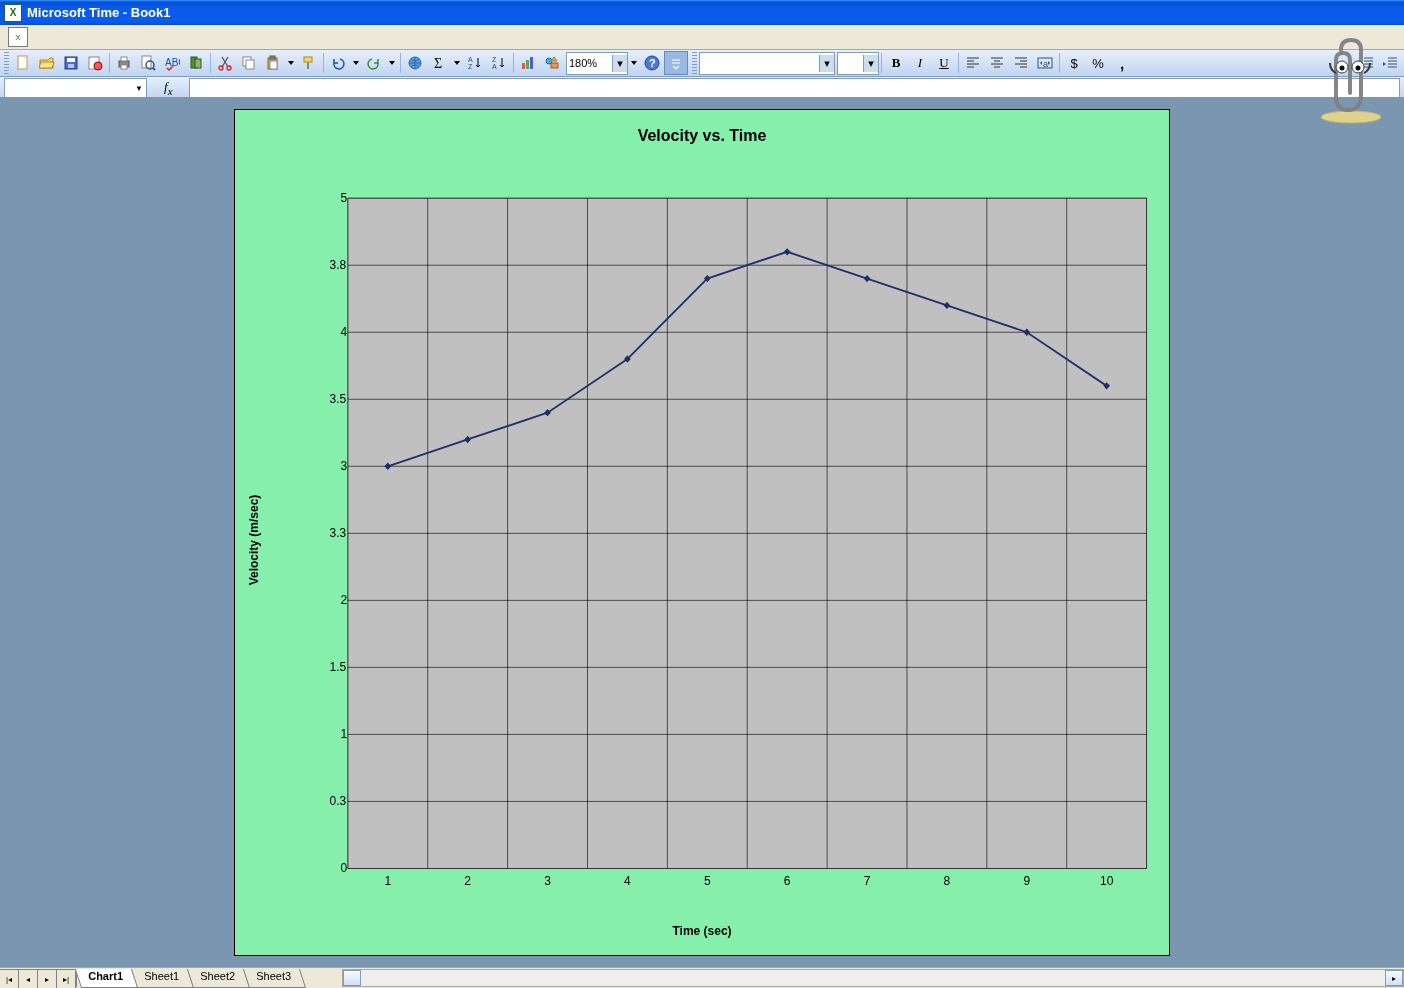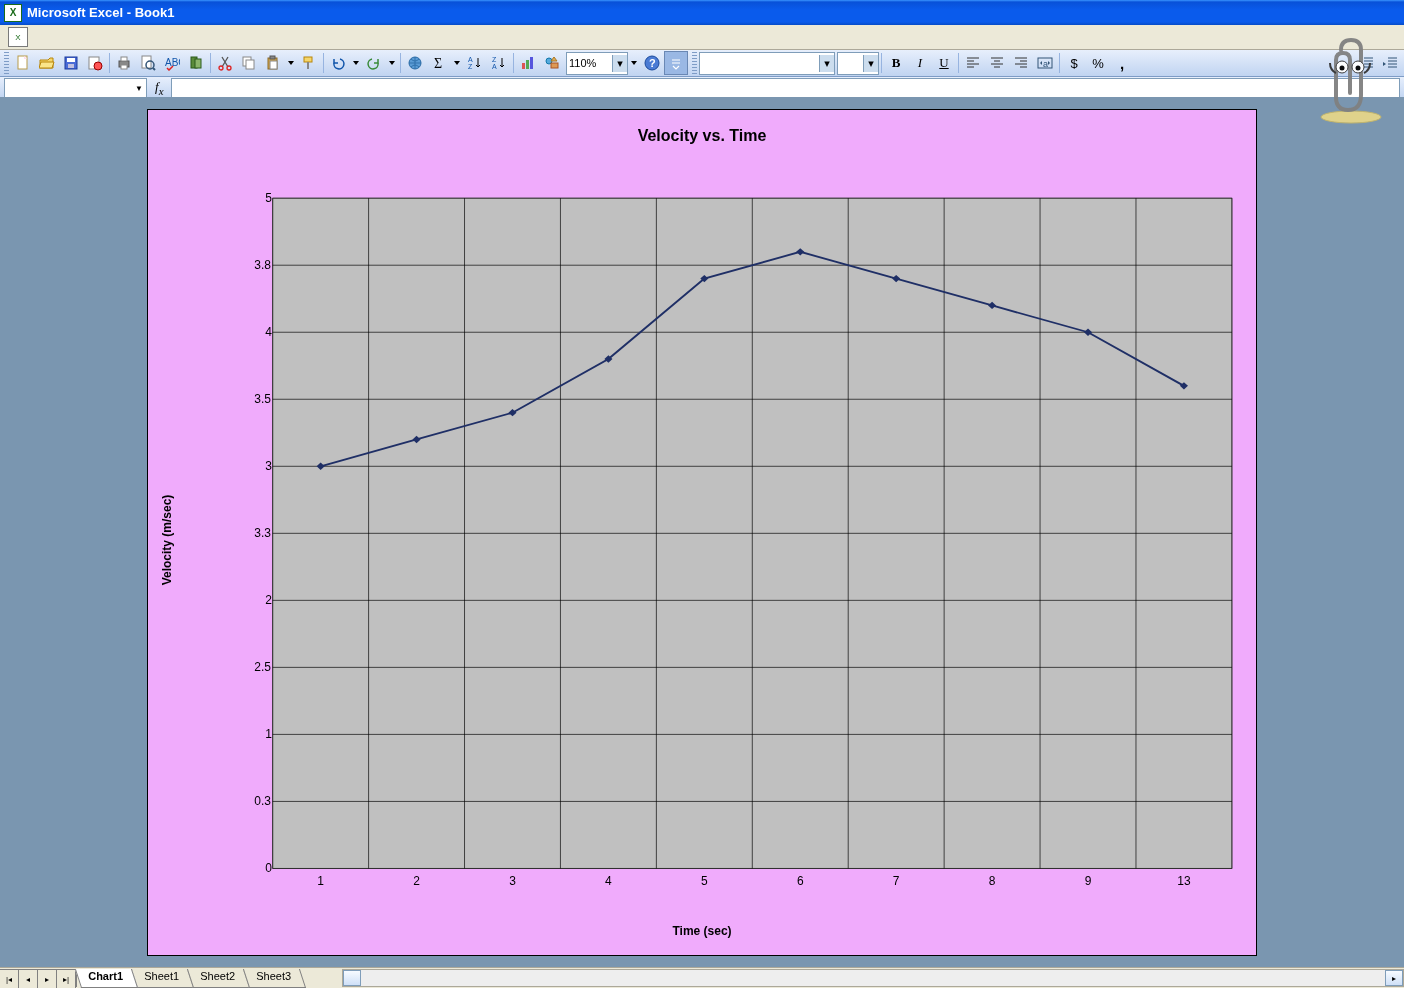--- a/index.html
+++ b/index.html
@@ -11,25 +11,25 @@
   .menuitem u{text-decoration:underline;}
   .toolbar{height:26px;background:linear-gradient(to bottom,#e7effc 0%,#c0d4f1 100%);border-bottom:1px solid #7e9cc6;display:flex;align-items:center;padding:0 2px;gap:0;}
   .tbtn{width:22px;height:22px;display:flex;align-items:center;justify-content:center;margin:0 0px;border:1px solid transparent;}
   .tsep{width:1px;height:20px;background:#97b4e0;margin:0 2px;}
   .tcombo{height:19px;background:#fff;border:1px solid #7f9db9;font-size:11px;padding:1px 2px;display:flex;align-items:center;justify-content:space-between;}
   .tcombo .arrow{width:14px;height:17px;background:#cde;border-left:1px solid #7f9db9;display:flex;align-items:center;justify-content:center;margin:-1px -2px -1px 2px;}
   .grip{width:5px;height:22px;background:repeating-linear-gradient(to bottom,#7e9cc6 0,#7e9cc6 1px,transparent 1px,transparent 3px);margin:0 2px;}
   .namebox-row{height:22px;background:linear-gradient(to bottom,#e7effc 0%,#c0d4f1 100%);border-bottom:1px solid #7e9cc6;display:flex;align-items:center;}
   .namebox{width:135px;height:18px;background:#fff;border:1px solid #7f9db9;margin-left:4px;display:flex;align-items:center;padding:0 3px;justify-content:flex-end;}
   .namebox .arrow{color:#000;font-size:8px;}
-  .fxlabel{margin:0 8px;font-style:italic;font-family:"Times New Roman",serif;font-size:13px;}
+  .fxlabel{margin:0 17px;font-style:italic;font-family:"Times New Roman",serif;font-size:13px;}
   .fxbar{flex:1;height:18px;background:#fff;border:1px solid #7f9db9;margin-right:4px;}
 
   .workspace{position:absolute;top:97px;left:0;right:0;bottom:20px;background:#7a96b0;display:flex;justify-content:center;}
-  .chartsheet{background:#f0abfc;width:1110px;margin:12px 17px;box-shadow:0 0 0 1px #000 inset;position:relative;}
+  .chartsheet{background:#86efac;width:936px;margin:12px 17px;box-shadow:0 0 0 1px #000 inset;position:relative;}
   .charttitle{text-align:center;font-weight:bold;font-size:16px;font-family:Arial;margin-top:18px;}
   .plotwrap{position:absolute;left:55px;top:80px;right:15px;bottom:60px;}
   .ylabel{position:absolute;left:20px;top:50%;transform:translateX(-50%) rotate(-90deg);font-weight:bold;font-size:12px;font-family:Arial;white-space:nowrap;}
   .xlabel{position:absolute;bottom:18px;left:50%;transform:translateX(-50%);font-weight:bold;font-size:12px;font-family:Arial;}
   .ytick{position:absolute;right:100%;margin-right:6px;font-size:12px;font-family:Arial;transform:translateY(-50%);}
   .xtick{position:absolute;top:100%;margin-top:6px;font-size:12px;font-family:Arial;transform:translateX(-50%);}
 
   .sheettabs{position:absolute;bottom:0;left:0;right:0;height:20px;background:#ece9d8;border-top:1px solid #aca899;display:flex;align-items:center;}
   .navbtns{display:flex;height:18px;border-right:1px solid #808080;}
   .navbtn{width:18px;height:18px;border:1px solid #808080;background:#ece9d8;display:flex;align-items:center;justify-content:center;font-size:8px;color:#000;margin-left:-1px;}
@@ -42,21 +42,21 @@
 
   .clippy{position:absolute;top:35px;right:8px;width:90px;height:90px;pointer-events:none;opacity:0.95;}
 
   svg{display:block;}
 </style>
 </head>
 <body>
 
 <div class="titlebar">
   <div class="xlicon">X</div>
-  <span>Microsoft Excel - Book1</span>
+  <span>Microsoft Time - Book1</span>
 </div>
 
 <div class="menubar">
   <div class="docicon">X</div>
 </div>
 
 <div class="toolbar">
   <div class="grip"></div>
   <div class="tbtn">
       <svg width="16" height="16">
@@ -205,21 +205,21 @@
       </svg>
     </div>
   <div class="tbtn">
       <svg width="16" height="16">
         <circle cx="5" cy="6" r="3" fill="#5ad" stroke="#17a"></circle>
         <rect x="7" y="8" width="7" height="5" fill="#d95" stroke="#a52"></rect>
         <path d="M10 2 l3 4 h-6 z" fill="#da5" stroke="#a72"></path>
       </svg>
     </div>
   <div class="tcombo" style="width:56px;margin-left:2px;">
-    <span>110%</span>
+    <span>180%</span>
     <div class="arrow">▾</div>
   </div>
   <div class="tbtn" style="width:10px">
       <svg width="8" height="8">
         <path d="M1 2 L7 2 L4 6 Z" fill="#000"></path>
       </svg>
     </div>
   <div class="tbtn">
       <svg width="16" height="16">
         <circle cx="8" cy="8" r="7" fill="#4a7bd4" stroke="#1b4a9c"></circle>
@@ -345,38 +345,38 @@
           <path d="M497.5 93.59999999999991 L501.5 97.59999999999991 L497.5 101.59999999999991 L493.5 97.59999999999991 Z" fill="#1f2f66"></path>
           <path d="M592.5 64.40000000000005 L596.5 68.40000000000005 L592.5 72.40000000000005 L588.5 68.40000000000005 Z" fill="#1f2f66"></path>
           <path d="M687.5 93.59999999999991 L691.5 97.59999999999991 L687.5 101.59999999999991 L683.5 97.59999999999991 Z" fill="#1f2f66"></path>
           <path d="M782.5 122.79999999999994 L786.5 126.79999999999994 L782.5 130.79999999999995 L778.5 126.79999999999994 Z" fill="#1f2f66"></path>
           <path d="M877.5 151.99999999999997 L881.5 155.99999999999997 L877.5 159.99999999999997 L873.5 155.99999999999997 Z" fill="#1f2f66"></path>
           <path d="M972.5 210.4 L976.5 214.4 L972.5 218.4 L968.5 214.4 Z" fill="#1f2f66"></path>
 </svg>
         <div class="ytick" style="top: 96.1039%; left: 6.79612%; right: auto; transform: translate(-110%, -50%);">0</div>
         <div class="ytick" style="top: 86.6234%; left: 6.79612%; right: auto; transform: translate(-110%, -50%);">0.3</div>
         <div class="ytick" style="top: 77.1429%; left: 6.79612%; right: auto; transform: translate(-110%, -50%);">1</div>
-        <div class="ytick" style="top: 67.6623%; left: 6.79612%; right: auto; transform: translate(-110%, -50%);">2.5</div>
+        <div class="ytick" style="top: 67.6623%; left: 6.79612%; right: auto; transform: translate(-110%, -50%);">1.5</div>
         <div class="ytick" style="top: 58.1818%; left: 6.79612%; right: auto; transform: translate(-110%, -50%);">2</div>
         <div class="ytick" style="top: 48.7013%; left: 6.79612%; right: auto; transform: translate(-110%, -50%);">3.3</div>
         <div class="ytick" style="top: 39.2208%; left: 6.79612%; right: auto; transform: translate(-110%, -50%);">3</div>
         <div class="ytick" style="top: 29.7403%; left: 6.79612%; right: auto; transform: translate(-110%, -50%);">3.5</div>
         <div class="ytick" style="top: 20.2597%; left: 6.79612%; right: auto; transform: translate(-110%, -50%);">4</div>
         <div class="ytick" style="top: 10.7792%; left: 6.79612%; right: auto; transform: translate(-110%, -50%);">3.8</div>
         <div class="ytick" style="top: 1.2987%; left: 6.79612%; right: auto; transform: translate(-110%, -50%);">5</div>
         <div class="xtick" style="left: 11.4078%; top: 96.1039%;">1</div>
         <div class="xtick" style="left: 20.6311%; top: 96.1039%;">2</div>
         <div class="xtick" style="left: 29.8544%; top: 96.1039%;">3</div>
         <div class="xtick" style="left: 39.0777%; top: 96.1039%;">4</div>
         <div class="xtick" style="left: 48.301%; top: 96.1039%;">5</div>
         <div class="xtick" style="left: 57.5243%; top: 96.1039%;">6</div>
         <div class="xtick" style="left: 66.7476%; top: 96.1039%;">7</div>
         <div class="xtick" style="left: 75.9709%; top: 96.1039%;">8</div>
         <div class="xtick" style="left: 85.1942%; top: 96.1039%;">9</div>
-        <div class="xtick" style="left: 94.4175%; top: 96.1039%;">13</div>
+        <div class="xtick" style="left: 94.4175%; top: 96.1039%;">10</div>
       </div>
     <div class="xlabel">Time (sec)</div>
   </div>
 </div>
 
 <svg class="clippy" viewBox="0 0 90 90">
   <ellipse cx="45" cy="82" rx="30" ry="6" fill="#e5d68a" stroke="#c4b569"></ellipse>
   <path d="M35 15 Q35 5 45 5 Q55 5 55 15 L55 60 Q55 75 42 75 Q30 75 30 62 L30 25 Q30 18 37 18 Q44 18 44 25 L44 58" fill="none" stroke="#808080" stroke-width="4" stroke-linecap="round"></path>
   <circle cx="36" cy="32" r="6" fill="#fff" stroke="#333"></circle>
     <circle cx="36" cy="33" r="2.5" fill="#000"></circle>

